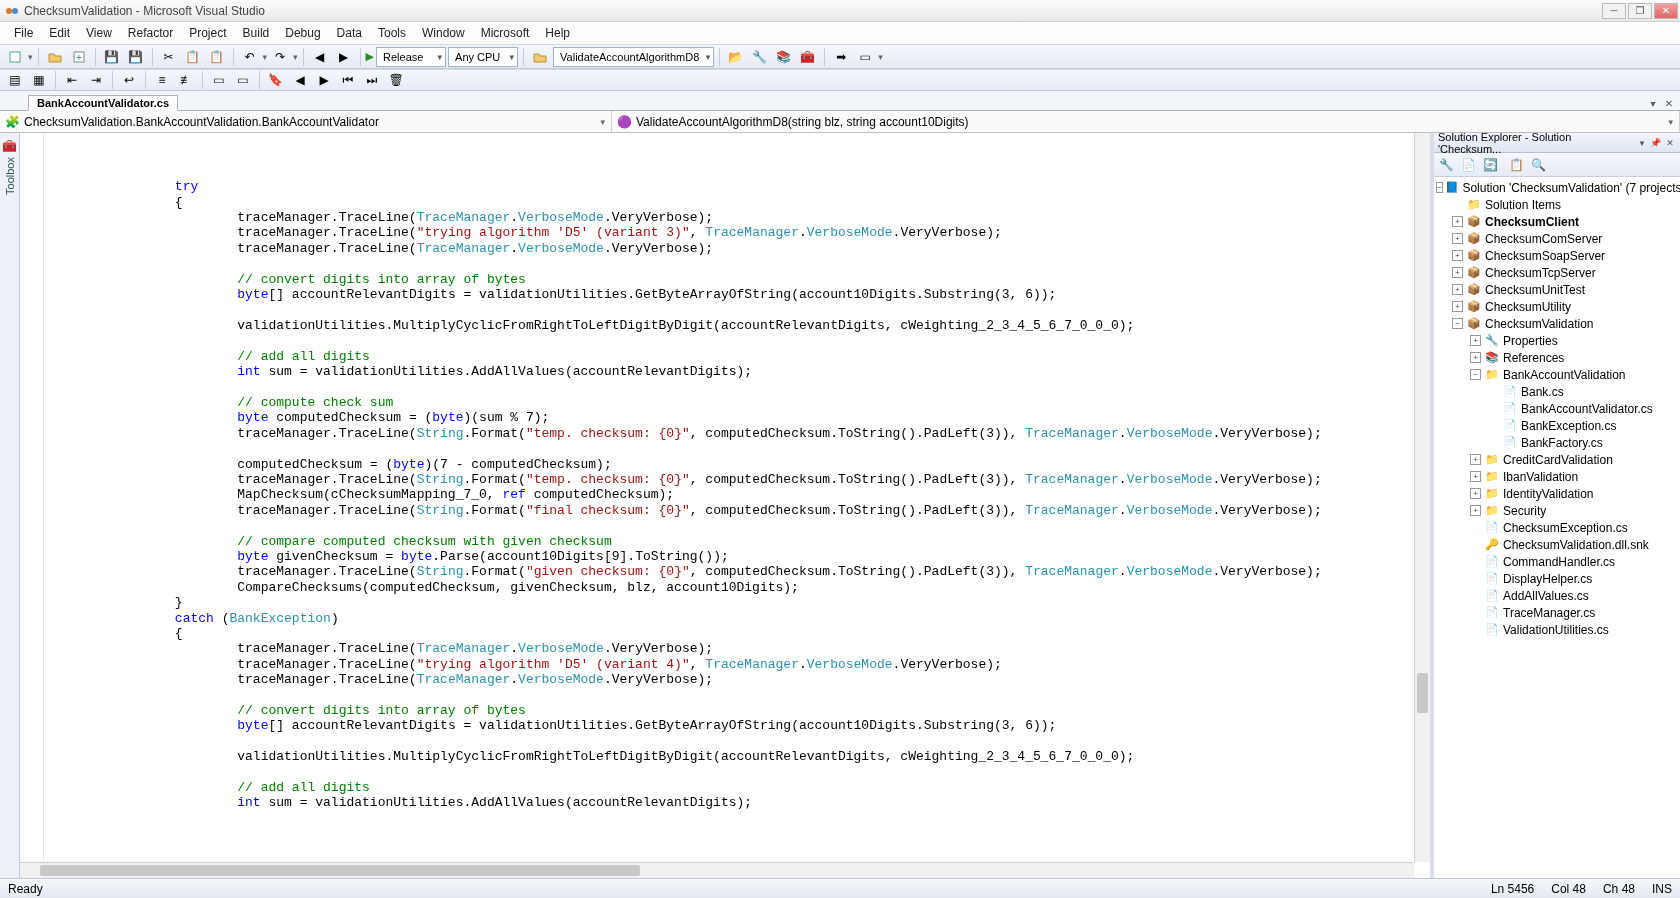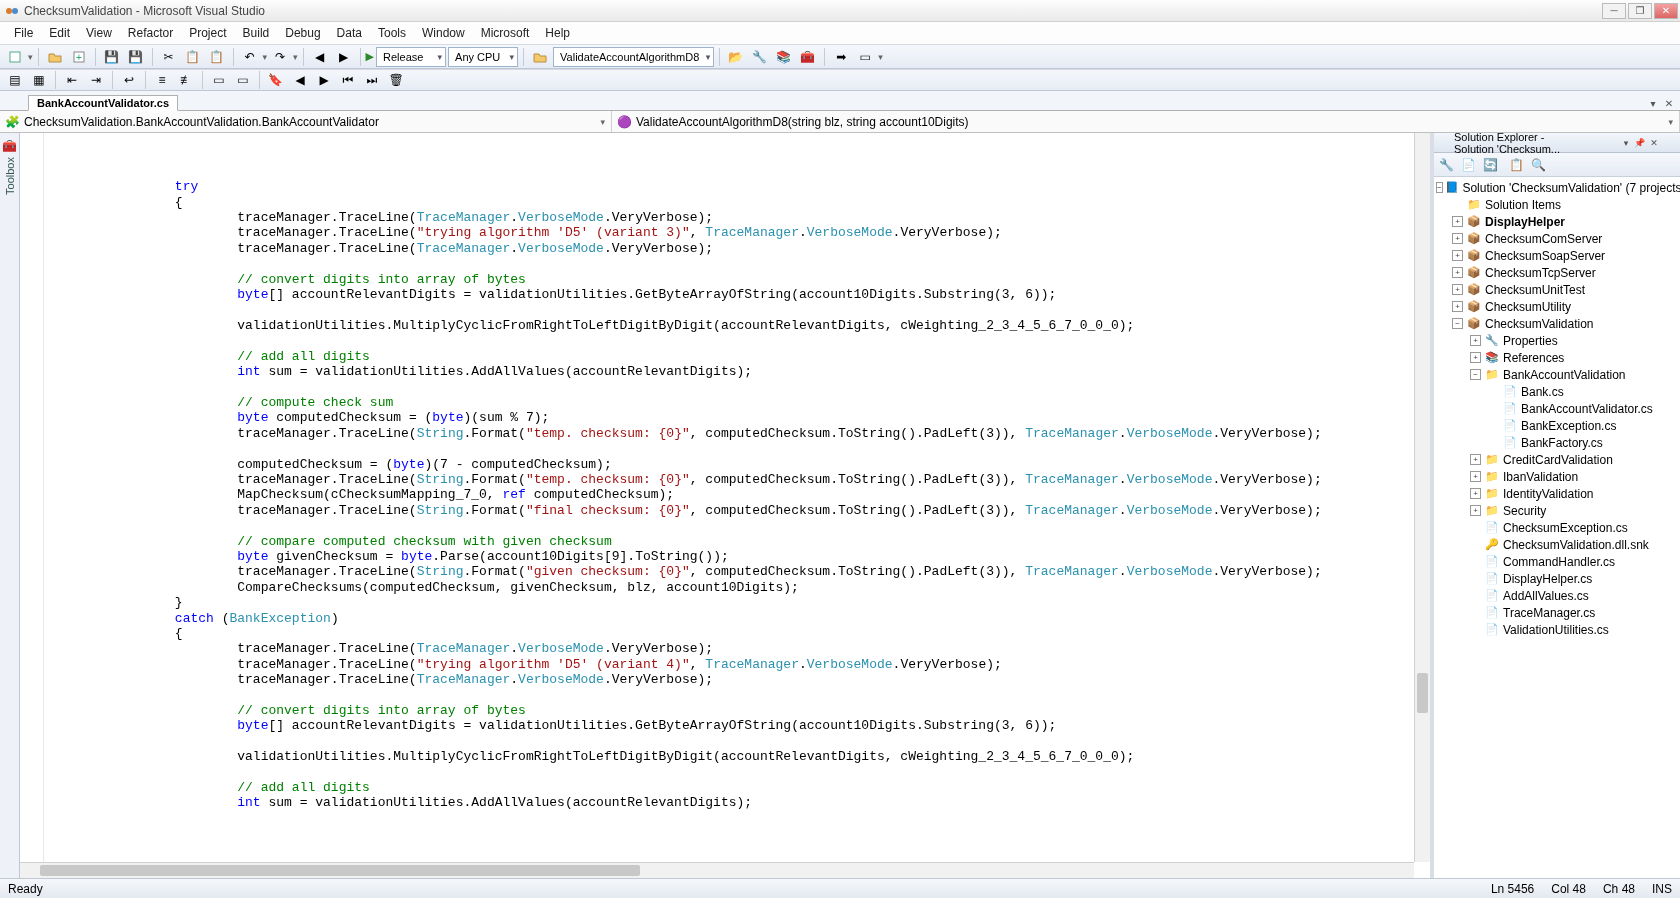--- a/index.html
+++ b/index.html
@@ -60,21 +60,21 @@
   .code-content { position:absolute; left:0; right:16px; top:0; bottom:16px; overflow:hidden; font-family:Consolas,"Courier New",monospace; font-size:13px; line-height:15.4px; padding-left:30px; white-space:pre; color:#000;}
   .code-content .outline-bar { position:absolute; left:12px; top:0; bottom:0; width:12px; border-right:1px solid #e8e8e8;}
   
   .k-type { color:#2b91af; }
   .k-key { color:#0000ff; }
   .k-str { color:#a31515; }
   .k-com { color:#008000; }
   
   
   .solution-pane { width:250px; border-left:4px solid #d9dee6; display:flex; flex-direction:column; background:#fff;}
-  .solution-pane .pane-title { height:20px; background:linear-gradient(#f3f6fb,#dde6f1); border-bottom:1px solid #b8c2d0; display:flex; align-items:center; padding:0 20px; font-size:11px;gap:44px;}
+  .solution-pane .pane-title { height:20px; background:linear-gradient(#f3f6fb,#dde6f1); border-bottom:1px solid #b8c2d0; display:flex; align-items:center; padding:0 4px; font-size:11px;gap:44px;}
   .solution-pane .pane-title .pt-controls { margin-left:auto; display:flex; gap:2px;}
   .solution-pane .pane-title .pt-controls span{width:12px;height:12px;display:flex;align-items:center;justify-content:center;font-size:9px;color:#555;}
   .solution-pane .pane-toolbar { height:24px; background:linear-gradient(#f5f7fb,#e6ecf5); border-bottom:1px solid #c8d0dc; display:flex; align-items:center; padding:0 4px; gap:4px;}
   .solution-pane .pane-toolbar .ptb { width:18px; height:18px; display:flex;align-items:center;justify-content:center;}
   .solution-pane .tree { flex:1; overflow:auto; padding:2px 0;}
   .tree .node { display:flex; align-items:center; height:17px; padding-right:4px; white-space:nowrap;}
   .tree .node .exp { width:11px; height:11px; border:1px solid #999; display:inline-flex; align-items:center; justify-content:center; font-size:8px; line-height:8px; margin-right:3px; background:#fff; color:#444;}
   .tree .node .exp.none { border:none; }
   .tree .node .nicon { width:16px; height:14px; margin-right:3px; display:inline-flex;align-items:center;justify-content:center; font-size:11px;}
   .tree .node .nlabel { font-size:12px; }
@@ -270,21 +270,21 @@
         <span class="nlabel">Solution 'ChecksumValidation' (7 projects)</span>
       </div>
     <div class="node ind1">
           <span class="exp none"></span>
           <span class="nicon">📁</span>
           <span class="nlabel">Solution Items</span>
         </div>
         <div class="node ind1 bold">
           <span class="exp">+</span>
           <span class="nicon">📦</span>
-          <span class="nlabel">DisplayHelper</span>
+          <span class="nlabel">ChecksumClient</span>
         </div>
         <div class="node ind1">
           <span class="exp">+</span>
           <span class="nicon">📦</span>
           <span class="nlabel">ChecksumComServer</span>
         </div>
         <div class="node ind1">
           <span class="exp">+</span>
           <span class="nicon">📦</span>
           <span class="nlabel">ChecksumSoapServer</span>

